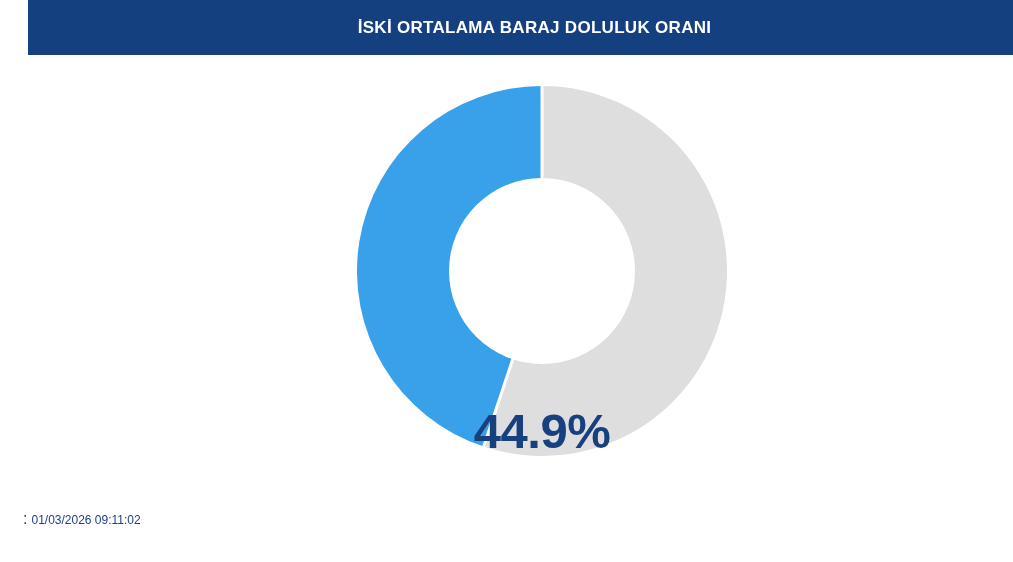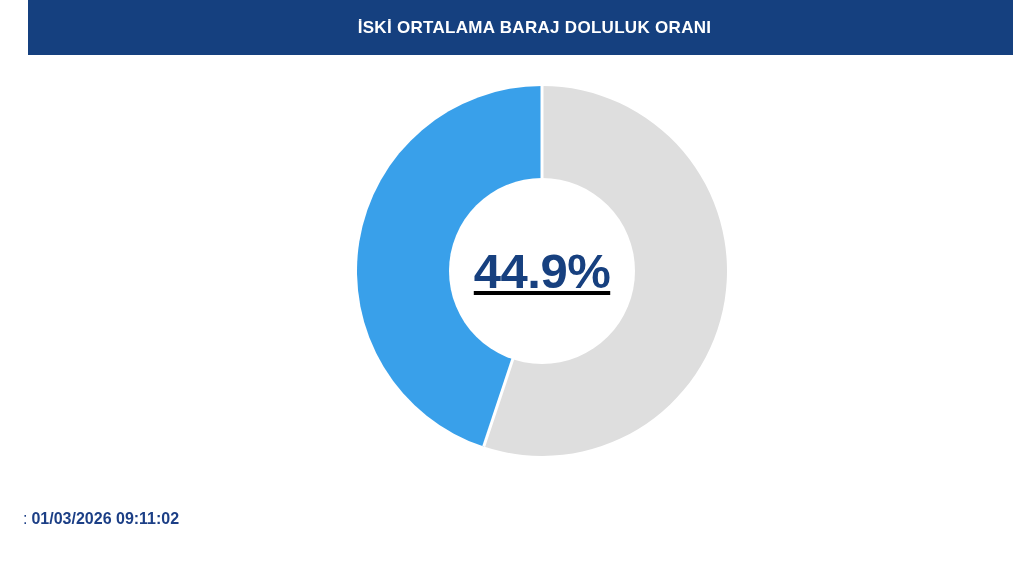--- a/index.html
+++ b/index.html
@@ -59,24 +59,23 @@
     width: 370px;
     height: 370px;
   }
   .donut-center-label {
     position: absolute;
     left: 0;
     top: 0;
     width: 370px;
     height: 370px;
     display: flex;
-    align-items: center;
+    align-items: flex-end;
     justify-content: center;
     pointer-events: none;
-    text-decoration: underline;
   }
   .donut-center-label span {
     color: #17407f;
     font-size: 49px;
     font-weight: bold;
     letter-spacing: -0.5px;
     line-height: 1;
     font-family: "Liberation Sans", sans-serif;
   }
 
@@ -97,22 +96,22 @@
   }
   .footer-sep {
     color: #1c3f86;
     font-size: 16px;
     font-weight: normal;
     margin: 0 4px 0 5px;
     font-family: "Liberation Sans", sans-serif;
   }
   .footer-value {
     color: #1c3f86;
-    font-size: 16px;
-    font-weight: bold;
+    font-size: 12px;
+    font-weight: normal;
     font-family: "Liberation Sans", sans-serif;
   }
 </style>
 </head>
 <body>
 
 <div class="header">
   <div class="header-title">İSKİ ORTALAMA BARAJ DOLULUK ORANI</div>
 </div>
 

